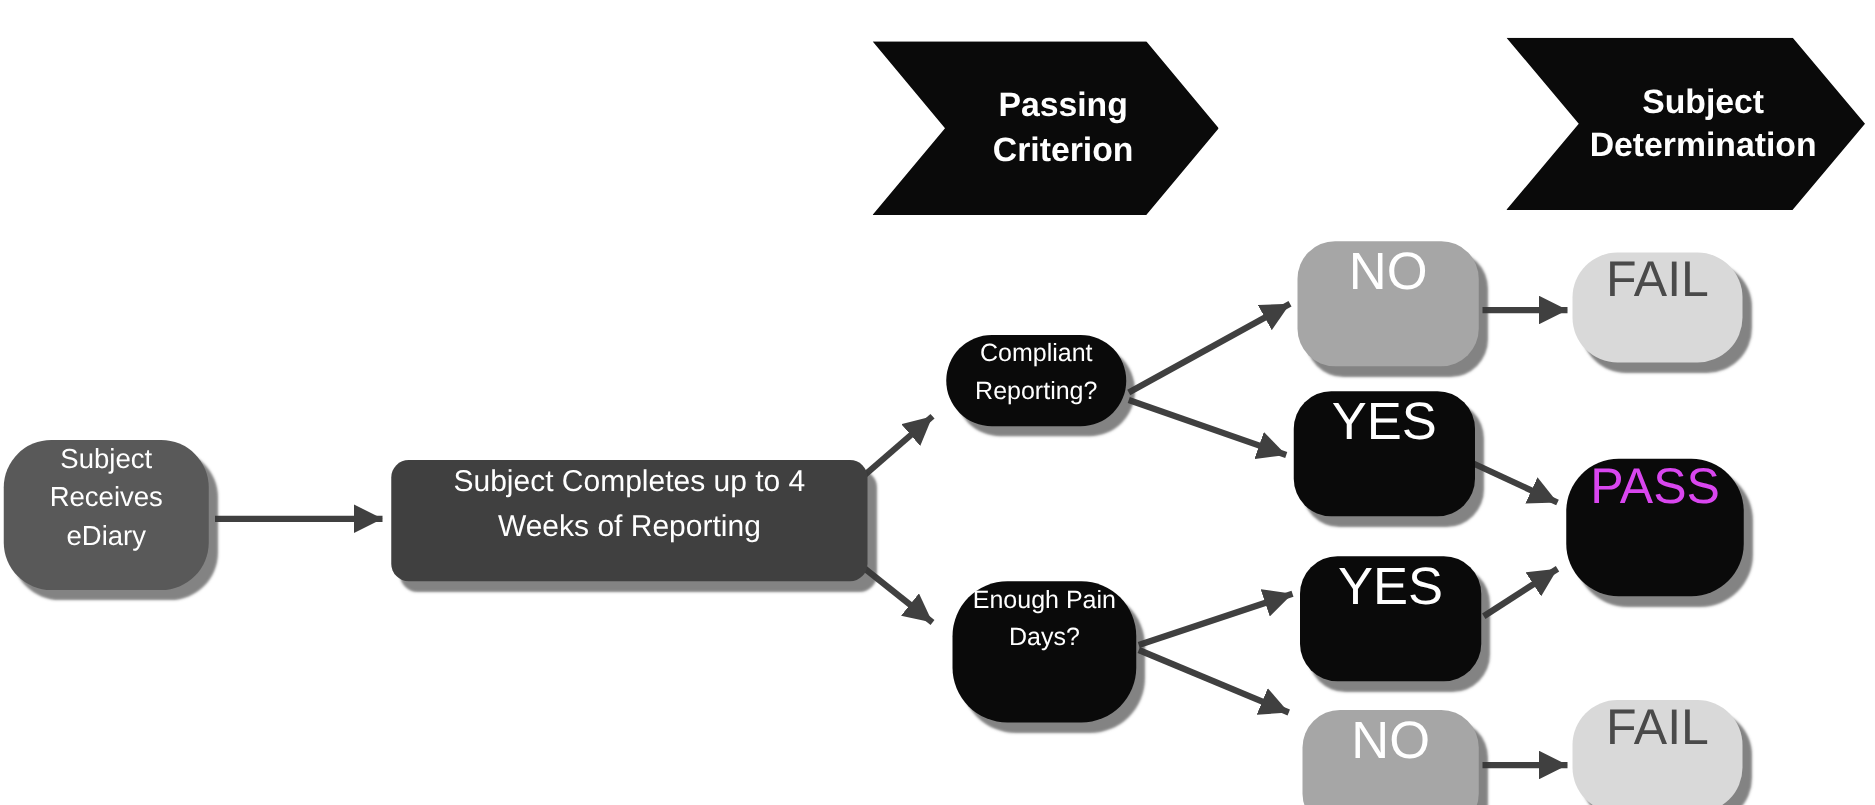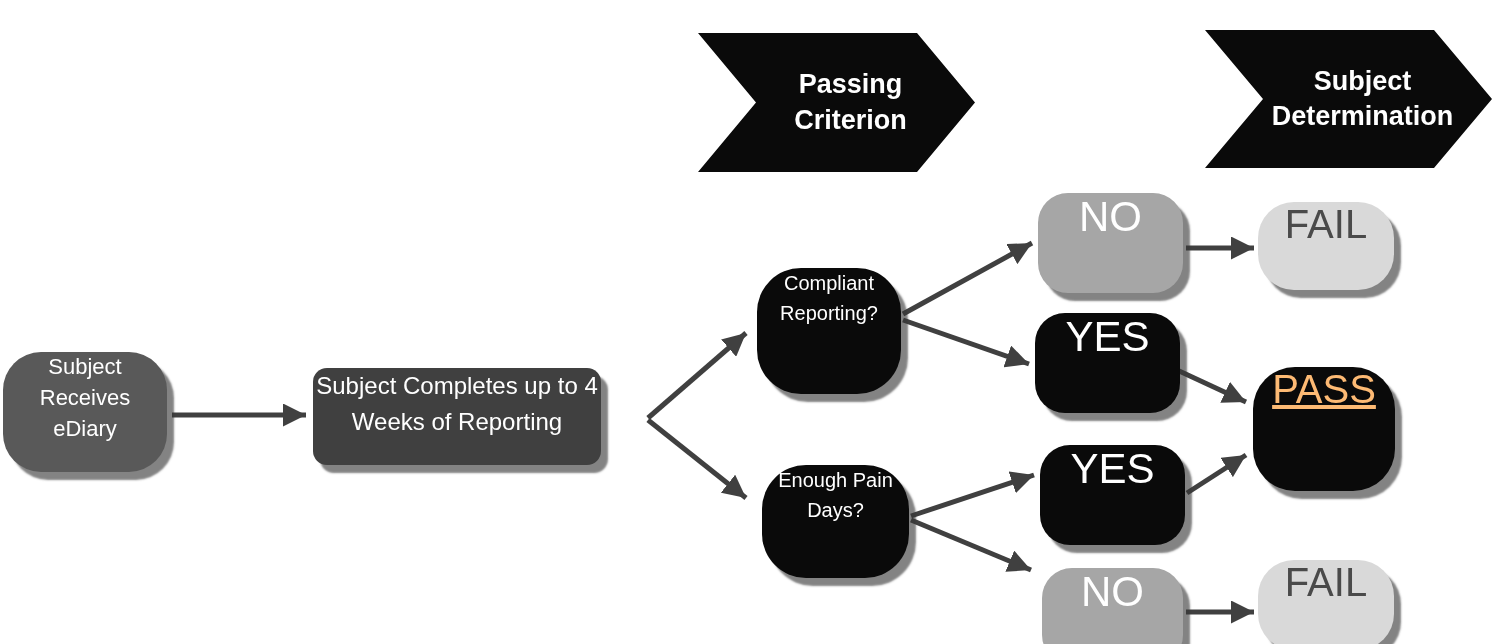--- a/index.html
+++ b/index.html
@@ -50,26 +50,26 @@
     white-space: pre-line;
     box-shadow: 7px 8px 2px rgba(55, 55, 55, 0.62);
     box-sizing: border-box;
   }
   .n-receives {
     left: 3px; top: 322px; width: 164px; height: 120px;
     background: #595959; border-radius: 38px;
     color: #ffffff; font-size: 22px; line-height: 1.4;
   }
   .n-completes {
-    left: 313px; top: 338px; width: 288px; height: 97px;
+    left: 313px; top: 338px; width: 381px; height: 97px;
     background: #404040; border-radius: 14px;
     color: #ffffff; font-size: 24px; line-height: 1.5;
   }
   .n-compliant {
-    left: 757px; top: 238px; width: 144px; height: 126px;
+    left: 757px; top: 238px; width: 144px; height: 73px;
     background: #0a0a0a; border-radius: 44px;
     color: #ffffff; font-size: 20px; line-height: 1.5;
   }
   .n-pain-days {
     left: 762px; top: 435px; width: 147px; height: 113px;
     background: #0a0a0a; border-radius: 44px;
     color: #ffffff; font-size: 20px; line-height: 1.5;
   }
   .n-no-top {
     left: 1038px; top: 163px; width: 145px; height: 100px;
@@ -90,23 +90,23 @@
     left: 1042px; top: 538px; width: 141px; height: 97px;
     background: #a6a6a6; border-radius: 30px;
     color: #ffffff; font-size: 42px;
   }
   .n-fail-top {
     left: 1258px; top: 172px; width: 136px; height: 88px;
     background: #d9d9d9; border-radius: 36px;
     color: #4a4a4a; font-size: 40px;
   }
   .n-pass {
-    left: 1253px; top: 337px; width: 142px; height: 124px;
+    left: 1253px; top: 337px; width: 142px; height: 110px;
     background: #0a0a0a; border-radius: 42px;
-    color: #fdba74; font-size: 40px; text-decoration: underline;
+    color: #d946ef; font-size: 40px;
   }
   .n-fail-bottom {
     left: 1258px; top: 530px; width: 136px; height: 90px;
     background: #d9d9d9; border-radius: 36px;
     color: #4a4a4a; font-size: 40px;
   }
 </style>
 </head>
 <body>
 

